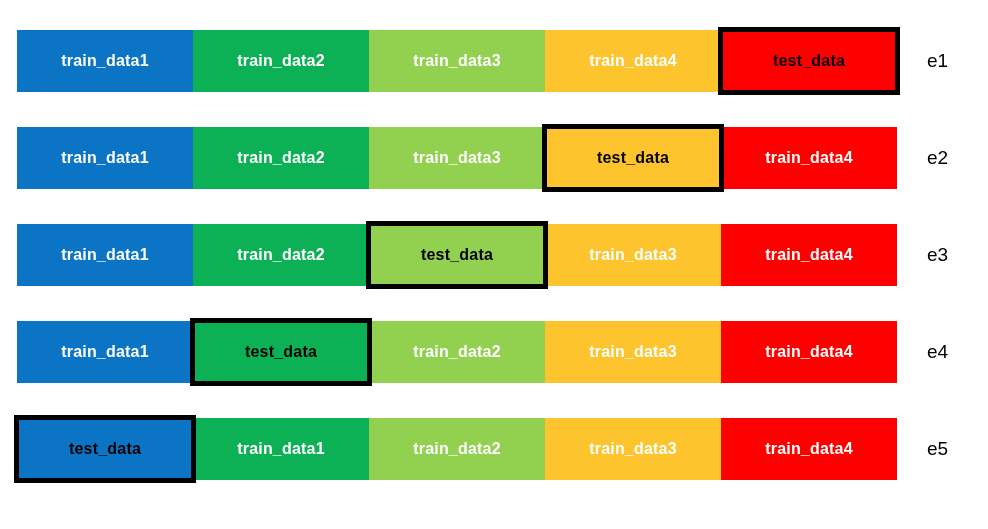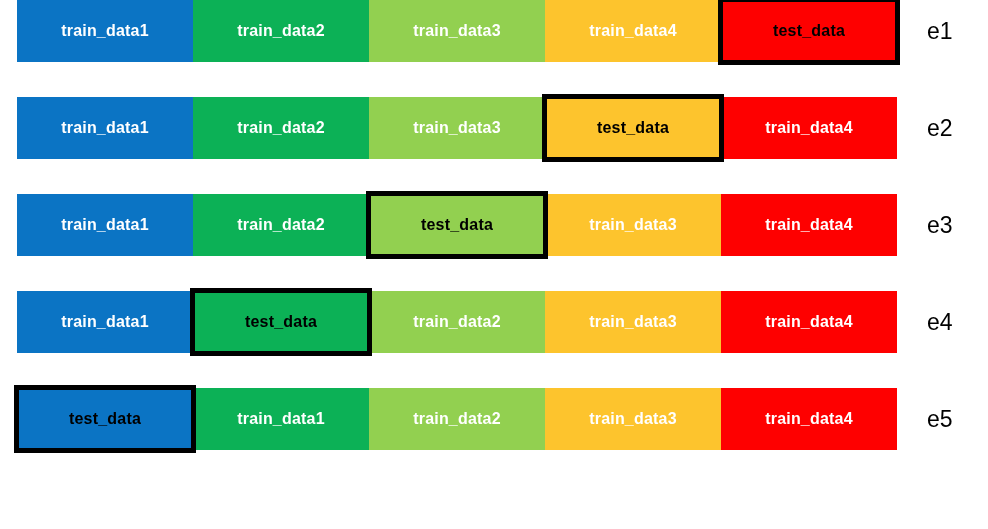--- a/index.html
+++ b/index.html
@@ -1,20 +1,21 @@
 <!DOCTYPE html>
 <html><head>
 <meta charset="utf-8">
 <style>
   html, body { margin: 0; padding: 0; background: #ffffff; }
   .canvas {
     position: relative;
     width: 988px;
     height: 529px;
     box-sizing: border-box;
+    padding-top: 30px;
     font-family: "Liberation Sans", sans-serif;
     background: #ffffff;
     overflow: hidden;
   }
   .fold-row {
     display: flex;
     align-items: center;
     height: 62px;
     margin: 0 0 35px 17px;
   }
@@ -37,21 +38,21 @@
   .seg.test {
     position: relative;
     z-index: 2;
     outline: 5px solid #000000;
     outline-offset: -2px;
     color: #000000;
     font-weight: 700;
   }
   .row-label {
     margin-left: 30px;
-    font-size: 23px;
+    font-size: 19px;
     color: #000000;
   }
 </style>
 </head>
 <body>
 
 <div class="canvas">
 
   <div class="fold-row">
     <div class="bar">

